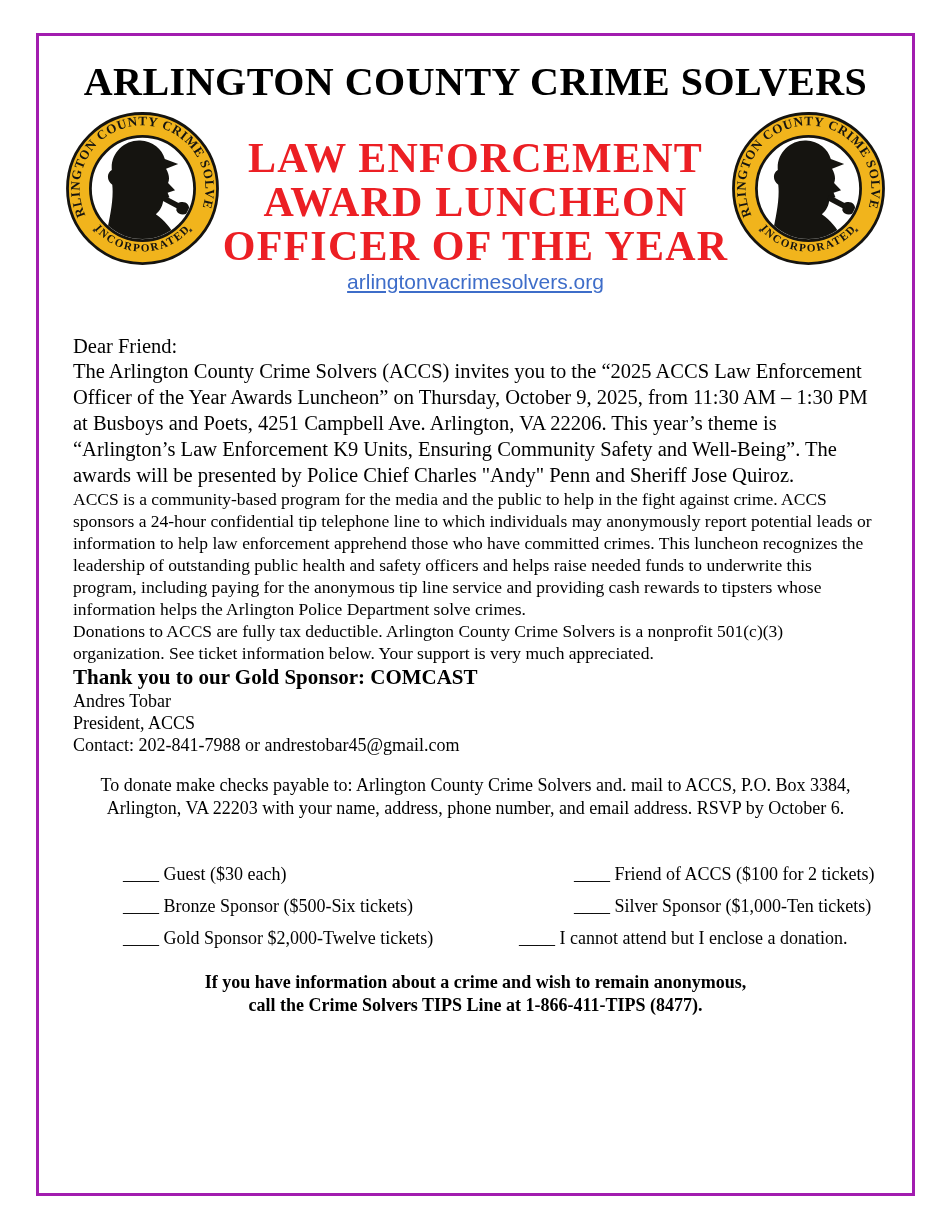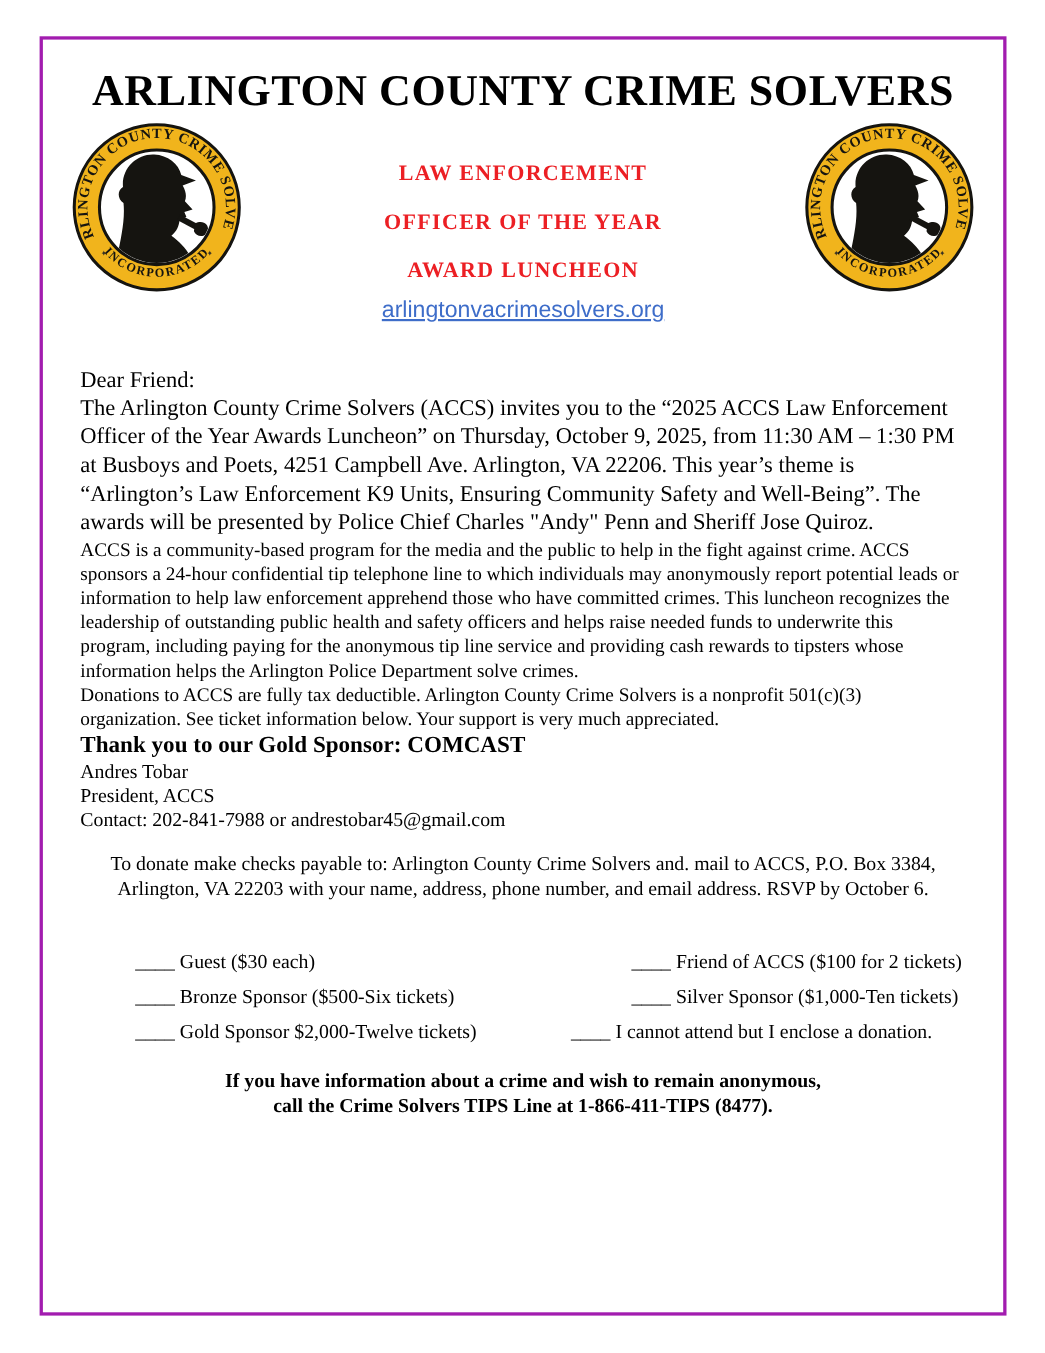--- a/index.html
+++ b/index.html
@@ -15,21 +15,21 @@
   .main-title{
     margin:24px 0 0;text-align:center;font-weight:bold;font-size:40px;
     letter-spacing:.5px;white-space:nowrap;line-height:1.1;
   }
   .header-row{
     display:flex;justify-content:space-between;align-items:flex-start;
     margin-top:7px;padding:0 26px;
   }
   .logo{width:155px;height:155px;flex:0 0 auto;}
   .heading-block{flex:1;text-align:center;margin-top:25px;}
-  .event-line{font-size:20px;line-height:44px;font-weight:bold;color:#EC1F24;letter-spacing:1.2px;}
+  .event-line{font-size:42px;line-height:44px;font-weight:bold;color:#EC1F24;letter-spacing:1.2px;}
   .website{
     display:inline-block;margin-top:2px;font-family:"Liberation Sans", sans-serif;
     font-size:21px;color:#3E6DC9;text-decoration:underline;cursor:pointer;
   }
   .content{padding:0 34px;margin-top:40px;}
   .content p{margin:0;}
   .b{font-weight:normal;}
   .salutation{font-size:20.5px;line-height:24px;margin-bottom:26px;}
   .para1{font-size:20.5px;line-height:26px;margin-bottom:16px;}
   .para2{font-size:17.5px;line-height:22px;margin-bottom:17px;}
@@ -74,22 +74,22 @@
       </text>
       <text class="ring-text" font-size="7.2" letter-spacing="1">
         <textPath href="#l1bot" startOffset="50%" text-anchor="middle">INCORPORATED</textPath>
       </text>
       <text x="18.9" y="78.5" font-size="4.6" fill="#3a3425" text-anchor="middle">✦</text>
       <text x="81.1" y="78.5" font-size="4.6" fill="#3a3425" text-anchor="middle">✦</text>
     </svg>
 
     <div class="heading-block">
       <div class="event-line">LAW ENFORCEMENT</div>
+      <div class="event-line">AWARD LUNCHEON</div>
       <div class="event-line">OFFICER OF THE YEAR</div>
-      <div class="event-line">AWARD LUNCHEON</div>
       <a class="website">arlingtonvacrimesolvers.org</a>
     </div>
 
     <svg class="logo" viewBox="0 0 100 100">
       <defs>
         <path id="l2top" d="M 12.4 65.2 A 40.6 40.6 0 1 1 87.6 65.2" fill="none"></path>
         <path id="l2bot" d="M 14.8 70.3 A 40.6 40.6 0 0 0 85.2 70.3" fill="none"></path>
         <clipPath id="l2clip">
             <circle cx="50" cy="50" r="32.6"></circle>
           </clipPath>

